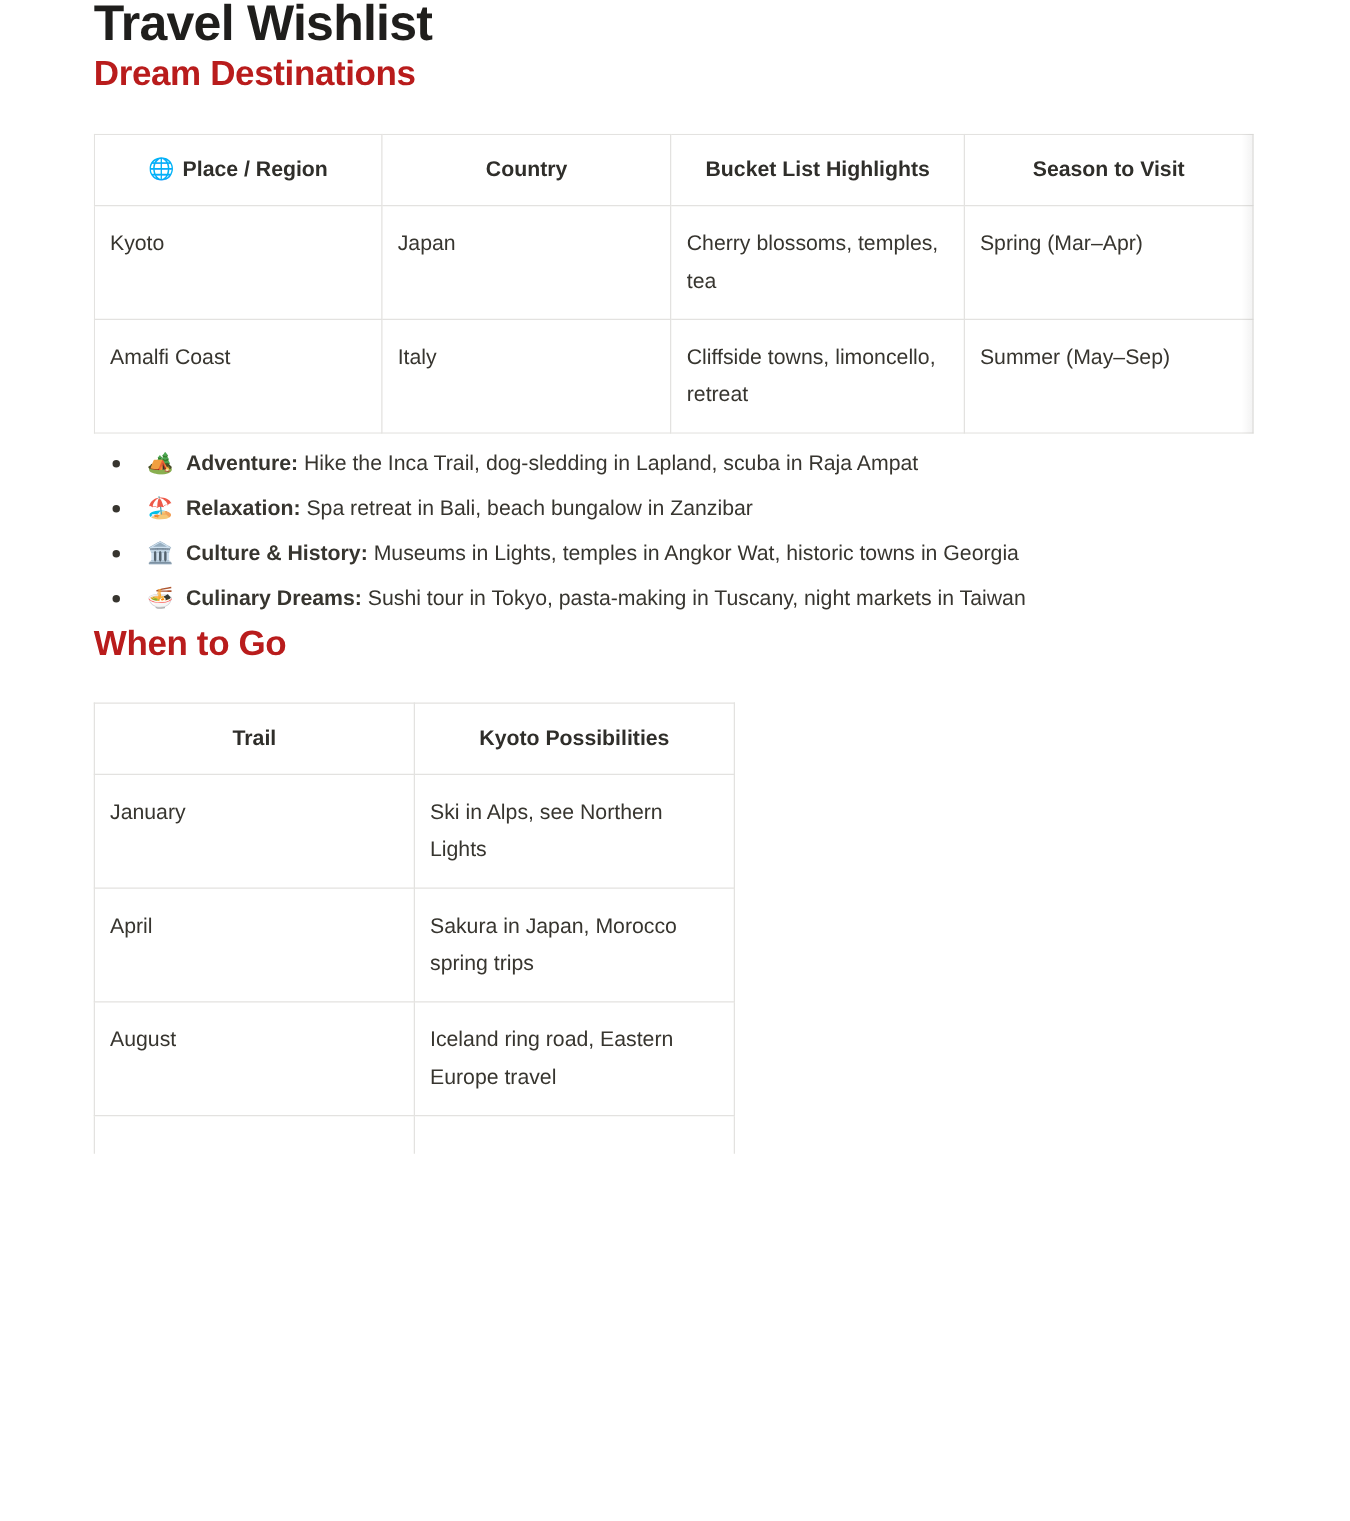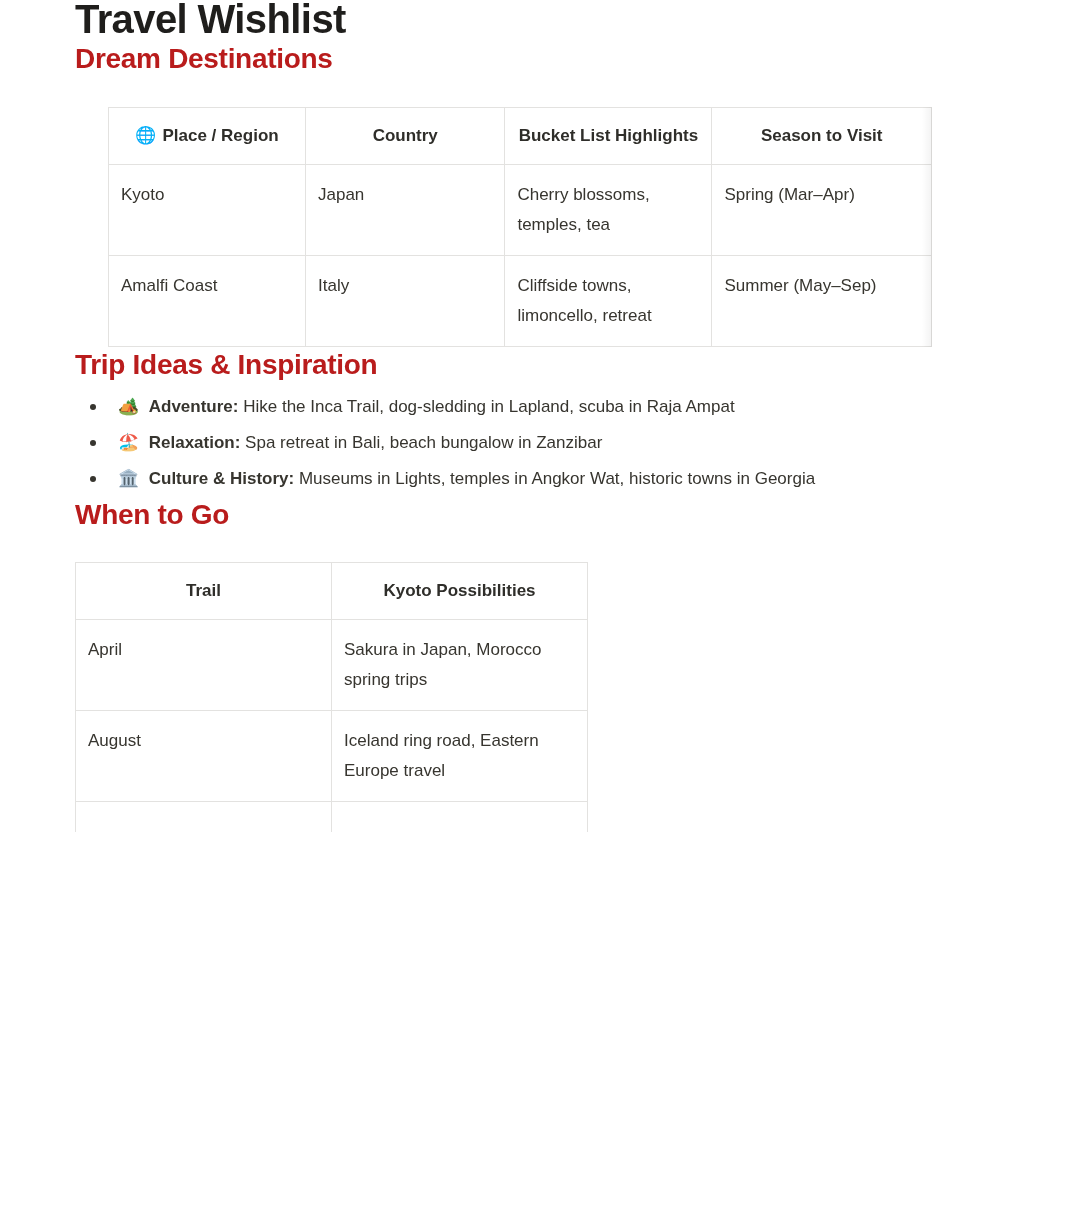--- a/index.html
+++ b/index.html
@@ -21,24 +21,23 @@
     font-size: 28px; line-height: 36px; font-weight: 700;
     letter-spacing: -0.3px; margin: 0; color: #b91c1c;
   }
   .h2-dream  { margin-top: 35px; }
   .h2-ideas  { margin-top: 82px; }
   .h2-when   { margin-top: 72px; }
 
   
   .table-clip {
     margin-top: 30px;
-    width: 824px;
+    width: 928px;
     overflow: hidden;
     position: relative;
-    margin-left: 33px;
   }
   .table-clip .edge-shadow {
     position: absolute; top: 0; right: 0; width: 10px; height: 100%;
     background: linear-gradient(to right, rgba(0,0,0,0), rgba(0,0,0,0.05));
     pointer-events: none;
   }
   table {
     border-collapse: collapse;
     table-layout: fixed;
   }
@@ -127,59 +126,68 @@
           <td>Amalfi Coast</td>
           <td>Italy</td>
           <td>Cliffside towns, limoncello, retreat</td>
           <td class="nowrap">Summer (May–Sep)</td>
         </tr>
       </tbody>
     </table>
     <div class="edge-shadow"></div>
   </div>
 
-  <h2 class="section-heading h2-ideas">Trip Ideas &amp; Inspiration</h2>
 
   <ul class="idea-list">
     <li>
       <span class="bullet-dot"></span>
       <span class="li-emoji">🏕️</span>
       <b>Adventure:</b>
       <span>Hike the Inca Trail, dog-sledding in Lapland, scuba in Raja Ampat</span>
     </li>
     <li>
       <span class="bullet-dot"></span>
       <span class="li-emoji">🏖️</span>
       <b>Relaxation:</b>
       <span>Spa retreat in Bali, beach bungalow in Zanzibar</span>
     </li>
     <li>
       <span class="bullet-dot"></span>
       <span class="li-emoji">🏛️</span>
       <b>Culture &amp; History:</b>
       <span>Museums in Lights, temples in Angkor Wat, historic towns in Georgia</span>
+    </li>
+    <li>
+      <span class="bullet-dot"></span>
+      <span class="li-emoji">🍜</span>
+      <b>Culinary Dreams:</b>
+      <span>Sushi tour in Tokyo, pasta-making in Tuscany, night markets in Taiwan</span>
     </li>
   </ul>
 
   <h2 class="section-heading h2-when">When to Go</h2>
 
   <div class="when-table-wrap">
     <table>
       <colgroup>
         <col style="width:256px">
           <col style="width:256px">
       </colgroup>
       <thead>
         <tr>
           <th>Trail</th>
           <th>Kyoto Possibilities</th>
         </tr>
       </thead>
       <tbody>
         <tr>
+          <td>January</td>
+          <td>Ski in Alps, see Northern Lights</td>
+        </tr>
+        <tr>
           <td>April</td>
           <td>Sakura in Japan, Morocco spring trips</td>
         </tr>
         <tr>
           <td>August</td>
           <td>Iceland ring road, Eastern Europe travel</td>
         </tr>
         <tr class="partial-row">
           <td></td>
           <td></td>

